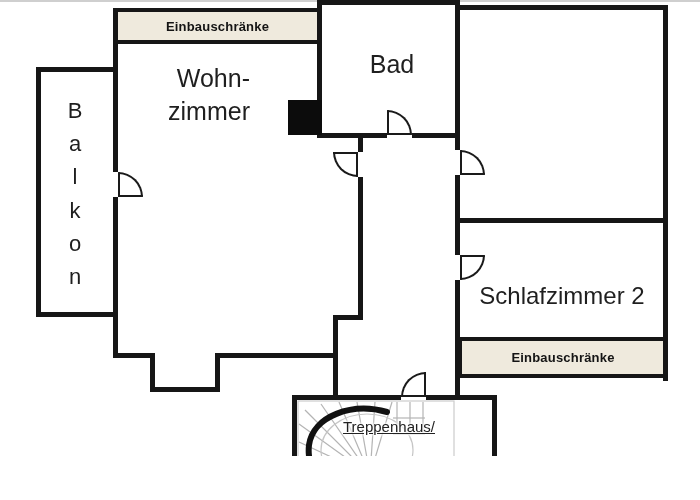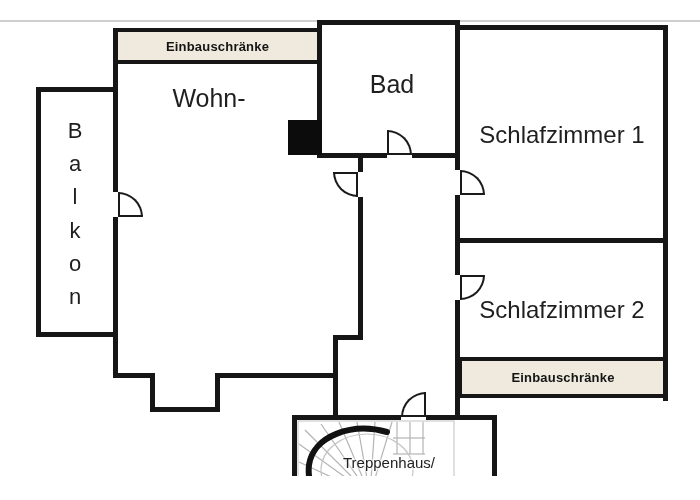--- a/index.html
+++ b/index.html
@@ -1,18 +1,18 @@
 <!DOCTYPE html>
 <html><head>
 <meta charset="utf-8">
 <style>
   html,body{margin:0;padding:0;background:#ffffff;}
   #plan{
     position:relative;width:700px;height:456px;background:#ffffff;overflow:hidden;
-    font-family:"Liberation Sans", sans-serif;color:#1f1f1f;margin-top:20px;
+    font-family:"Liberation Sans", sans-serif;color:#1f1f1f;
   }
   .wall{position:absolute;background:#161616;}
   .edge-line{position:absolute;left:0;width:700px;}
   .closet{
     position:absolute;background:#efeadd;border:4px solid #161616;box-sizing:border-box;
     display:flex;align-items:center;justify-content:center;
   }
   .closet-label{font-size:13px;font-weight:bold;color:#141414;letter-spacing:0.2px;}
   .room-label{position:absolute;transform:translateX(-50%);text-align:right;white-space:nowrap;}
   .big{font-size:25px;}
@@ -125,22 +125,22 @@
 
   <div class="door tr" style="left:118px;top:172px;z-index:3;"></div>
   <div class="door bl" style="left:333px;top:152px;z-index:3;"></div>
   <div class="door tr" style="left:387px;top:110px;z-index:3;"></div>
   <div class="door tr" style="left:460px;top:150px;z-index:3;"></div>
   <div class="door br" style="left:460px;top:255px;z-index:3;"></div>
   <div class="door tl" style="left:401px;top:372px;z-index:3;"></div>
 
   <div class="room-label big" style="left:209px;top:62px;line-height:33px;">
     <div>Wohn-</div>
+    <div>zimmer</div>
   </div>
   <div class="room-label big" style="left:392px;top:50px;">Bad</div>
-  <div class="room-label bed" style="left:562px;top:101px;">Schlafzimmer 1</div>
-  <div class="room-label bed" style="left:562px;top:276px;">Schlafzimmer 2</div>
+  <div class="room-label bed" style="left:562px;top:282px;">Schlafzimmer 2</div>
 
-  <div class="stair-text" style="left:389px;top:432px;">
+  <div class="stair-text" style="left:389px;top:416px;text-decoration:underline;">
     <div>Treppenhaus/</div>
   </div>
 
 </div>
 
 </body></html>

